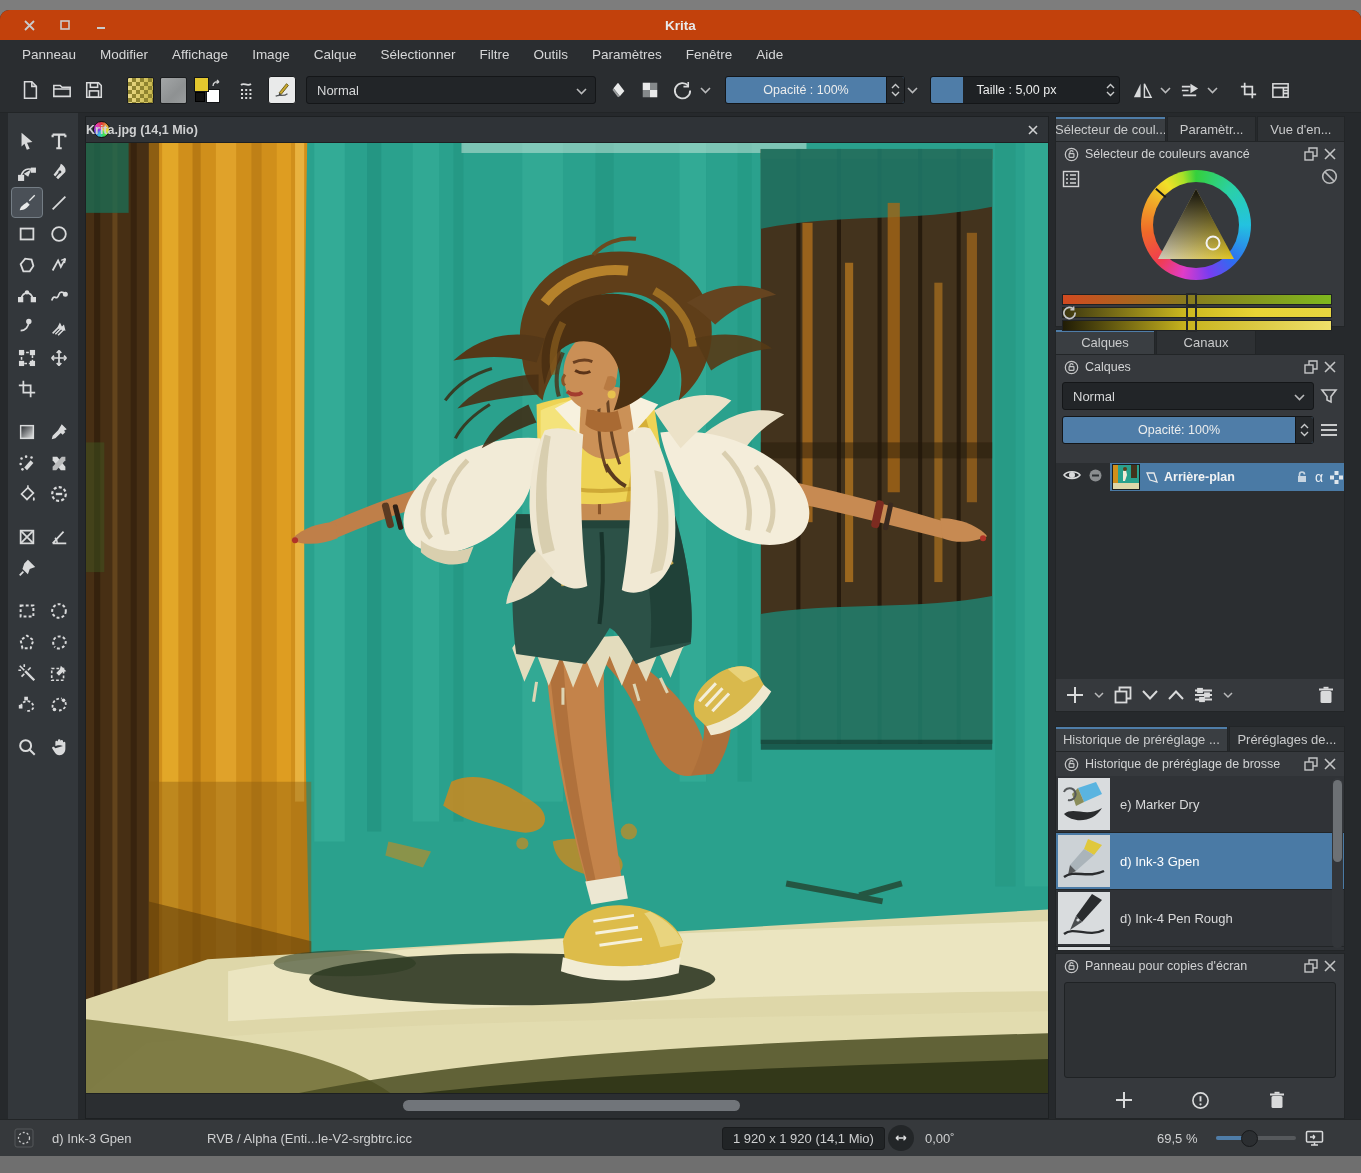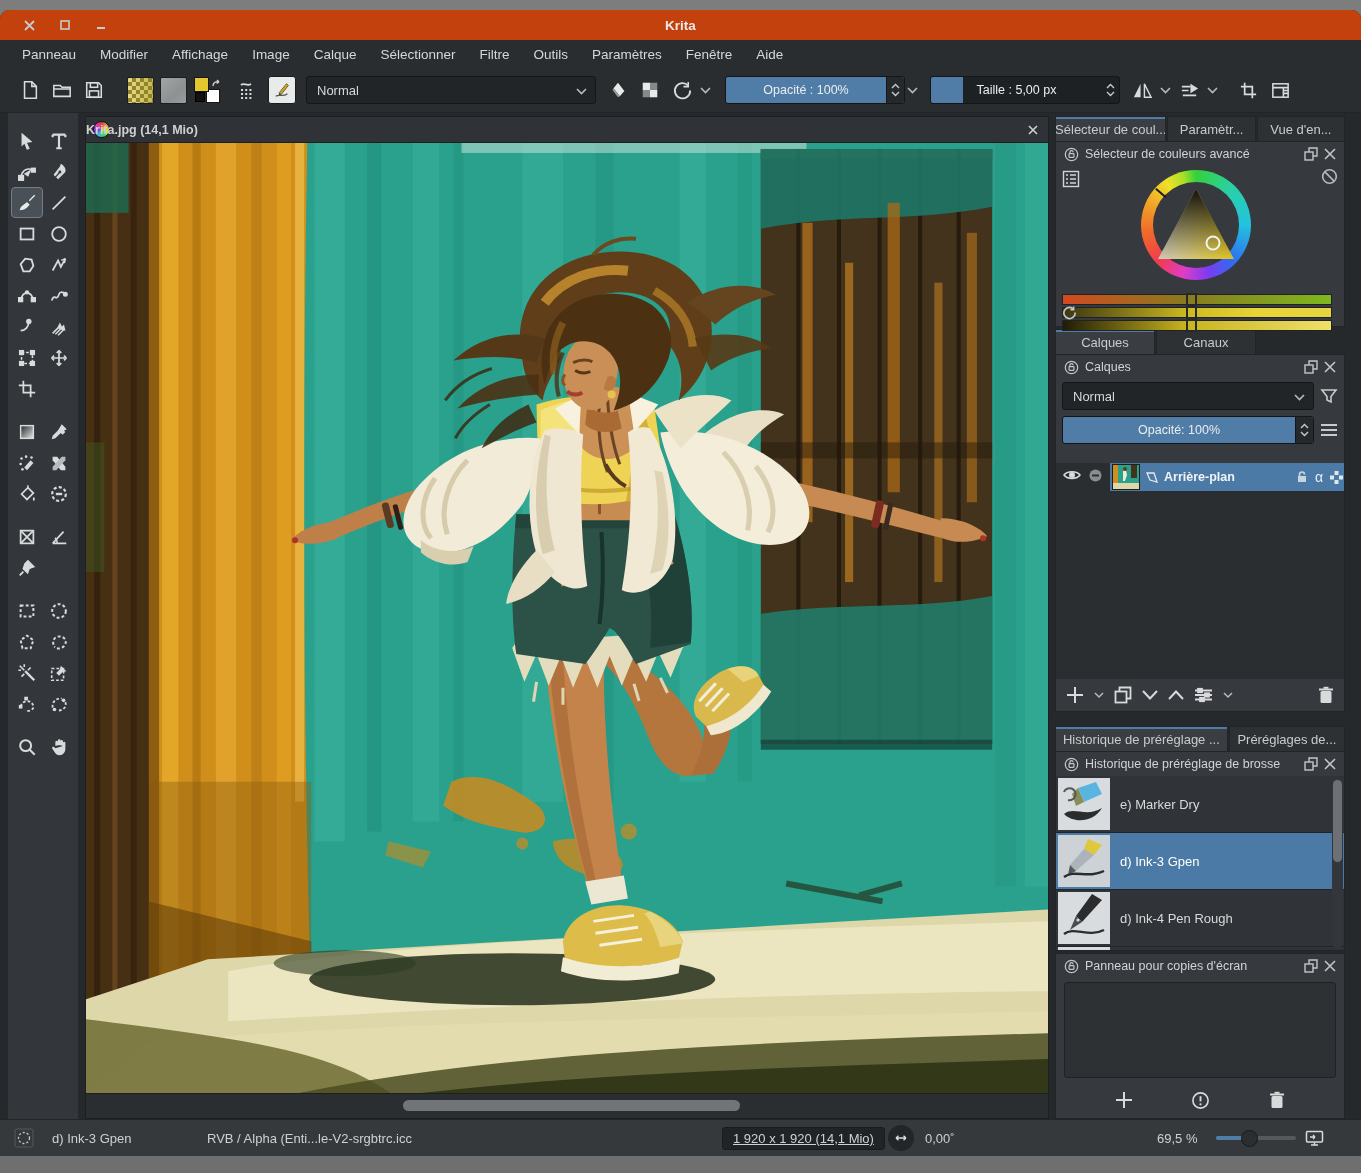--- a/index.html
+++ b/index.html
@@ -104,21 +104,21 @@
   .blabel{font-size:13px;color:#d8d9da;}
   .brow.sel .blabel{color:#fff;}
   .vscroll{position:absolute;right:1px;top:2px;width:11px;bottom:2px;background:#33363a;border-radius:5px;}
   .vthumb{position:absolute;left:1px;right:1px;top:2px;height:82px;border-radius:5px;background:#6d7175;}
   
   .shotwell{flex:1;margin:4px 8px;background:#2e3134;border:1px solid #1f2224;border-radius:3px;}
   .shotbtns{height:36px;display:flex;align-items:center;justify-content:space-around;padding:0 30px;color:#d9dadb;flex:none;}
   
   .statusbar{height:36px;background:#36393c;border-top:1px solid #222527;position:relative;flex:none;font-size:13px;color:#cfd0d1;}
   .statusbar .abs{position:absolute;top:0;height:36px;display:flex;align-items:center;}
-  .sizebox{background:#212426;border:1px solid #191b1d;border-radius:3px;padding:3px 10px;text-decoration:underline;}
+  .sizebox{background:#212426;border:1px solid #191b1d;border-radius:3px;padding:3px 10px;}
   .rotbtn{width:26px;height:26px;border-radius:50%;background:#232628;display:flex;align-items:center;justify-content:center;color:#d9dadb;}
   .zslider{position:relative;width:80px;height:4px;background:#56595c;border-radius:2px;}
   .zslider .zfill{position:absolute;left:0;top:0;bottom:0;width:40%;background:#4f7da8;border-radius:2px;}
   .zslider .zknob{position:absolute;left:40%;top:50%;width:15px;height:15px;border-radius:50%;background:#2b2e31;
     border:1px solid #17191b;transform:translate(-7px,-8px);}
   .bottomstrip{position:absolute;left:0;bottom:0;width:100%;height:17px;background:#6f6f6f;}
 </style>
 </head>
 <body>
 

